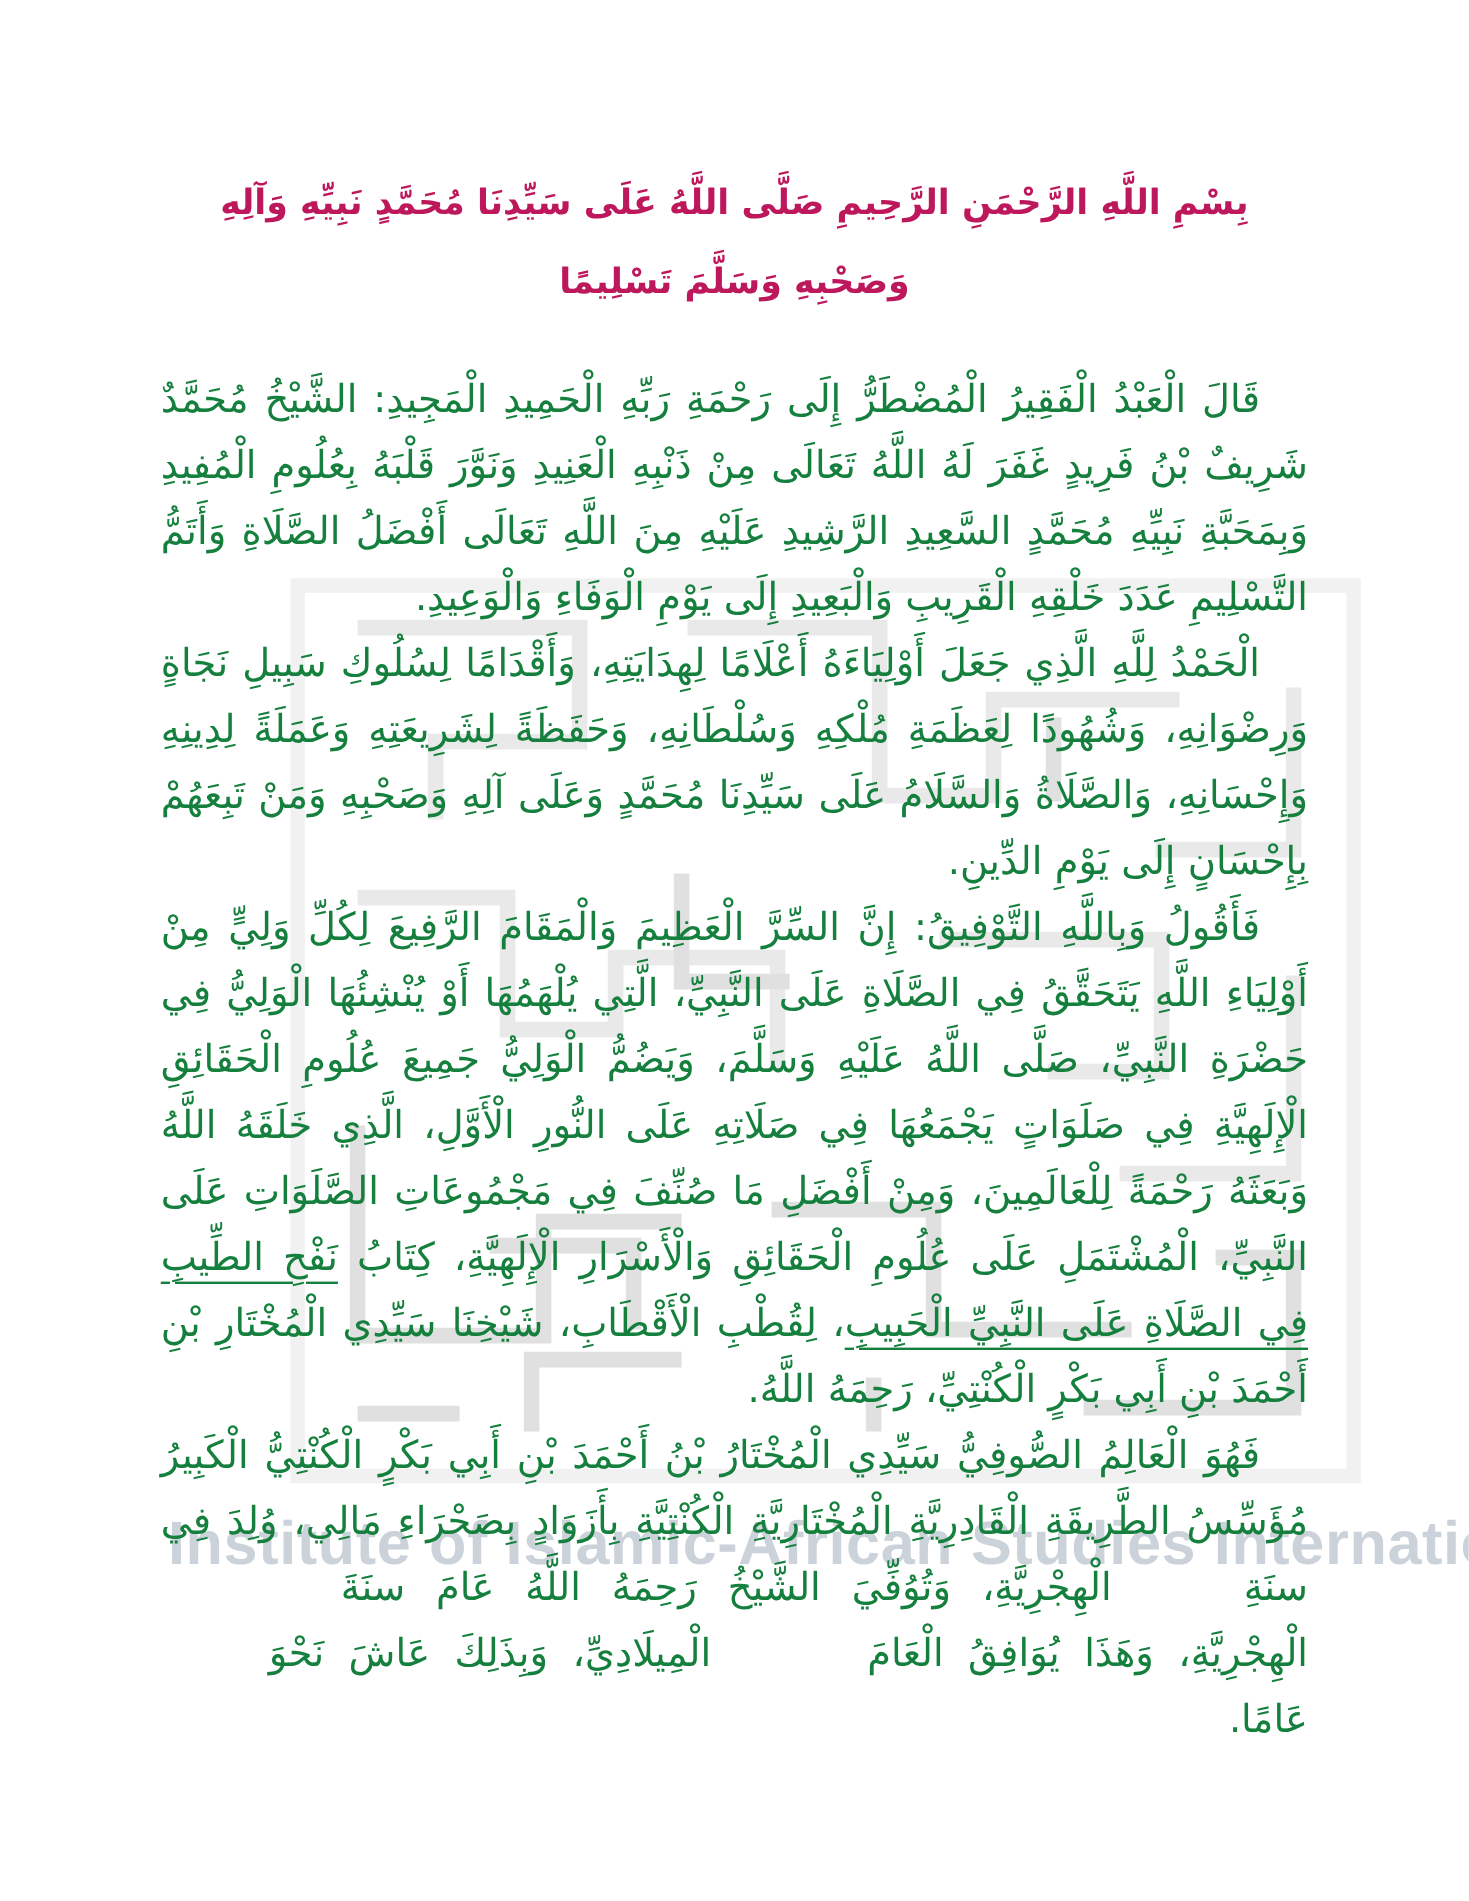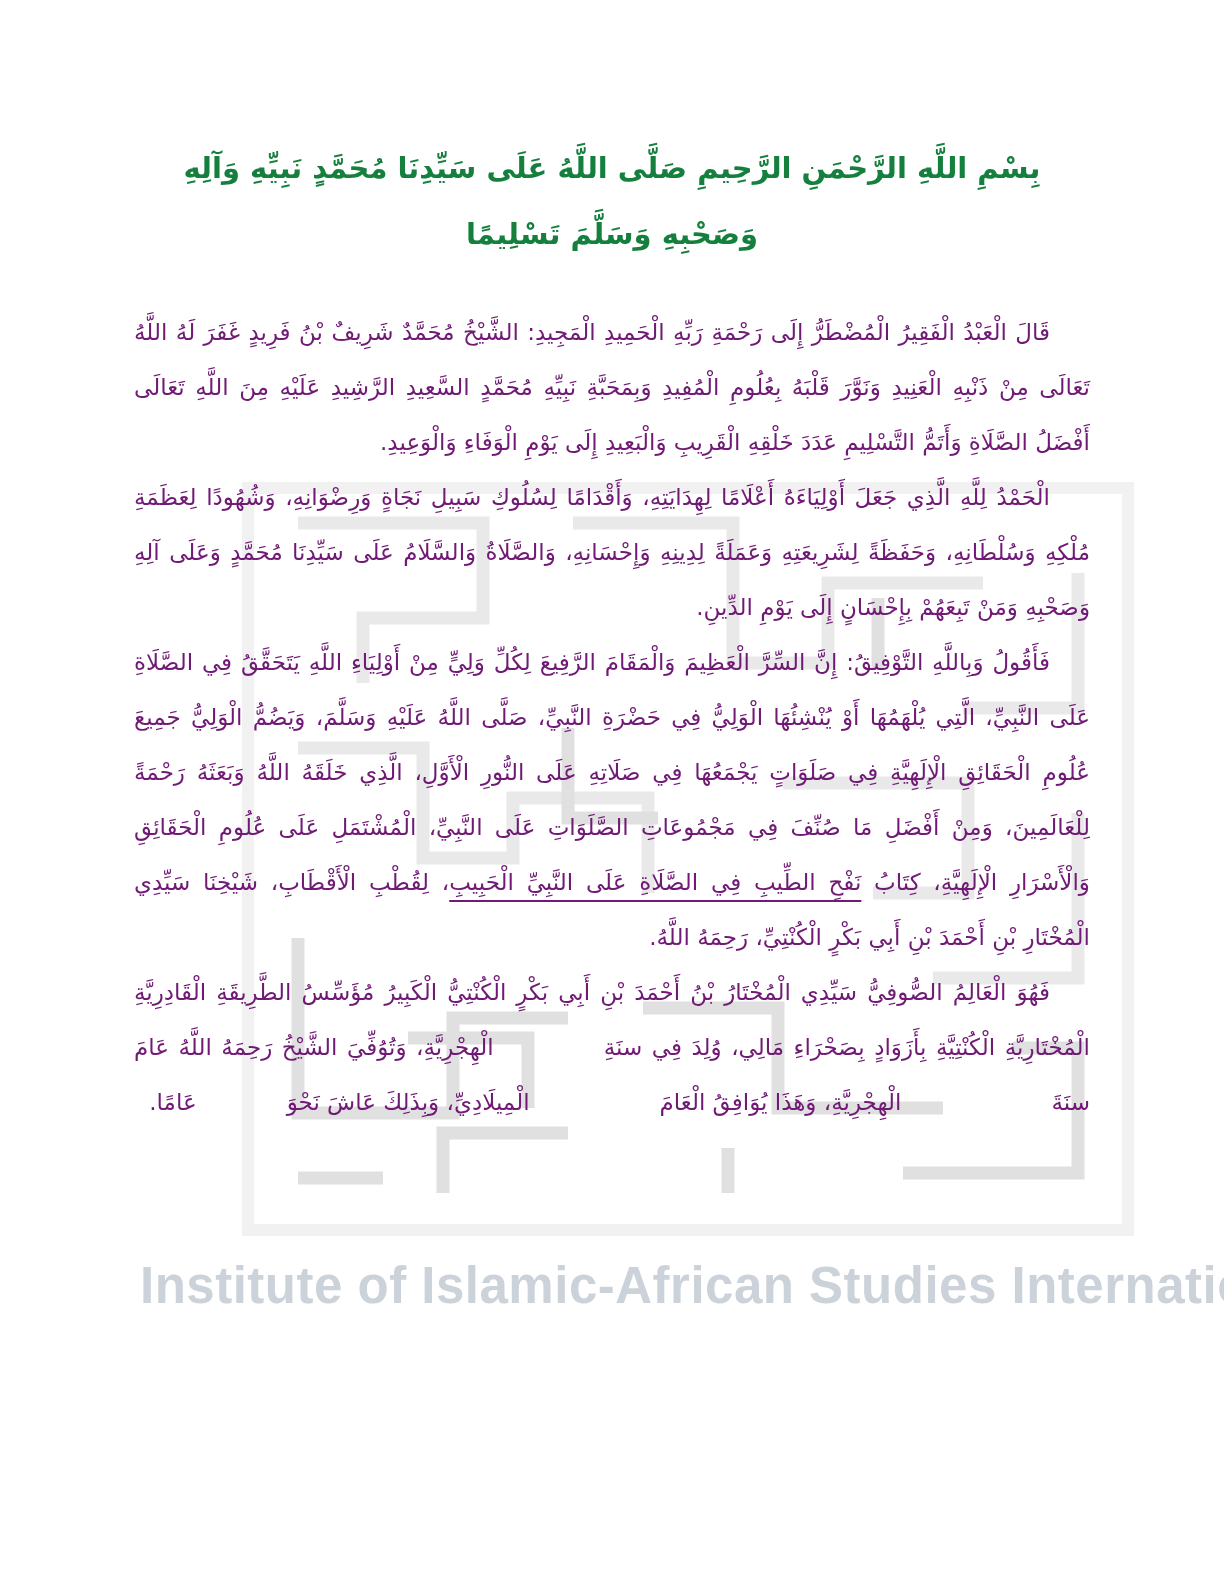--- a/index.html
+++ b/index.html
@@ -59,29 +59,29 @@
     z-index: 1;
     direction: rtl;
     padding: 135px 134px 0 134px;
   }
   .basmala {
     margin: 0 0 38px 0;
     text-align: center;
     font-size: 29px;
     font-weight: bold;
     line-height: 66px;
-    color: #15803d;
+    color: #be185d;
   }
   .para {
     margin: 0;
     text-align: justify;
     text-justify: inter-word;
-    font-size: 23px;
+    font-size: 32px;
     line-height: 55px;
-    color: #701a75;
+    color: #15803d;
     text-indent: 40px;
   }
   .book-title {
     text-decoration: underline;
     text-decoration-thickness: 2px;
     text-underline-offset: 10px;
   }
   .blank {
     display: inline-block;
     height: 1px;

